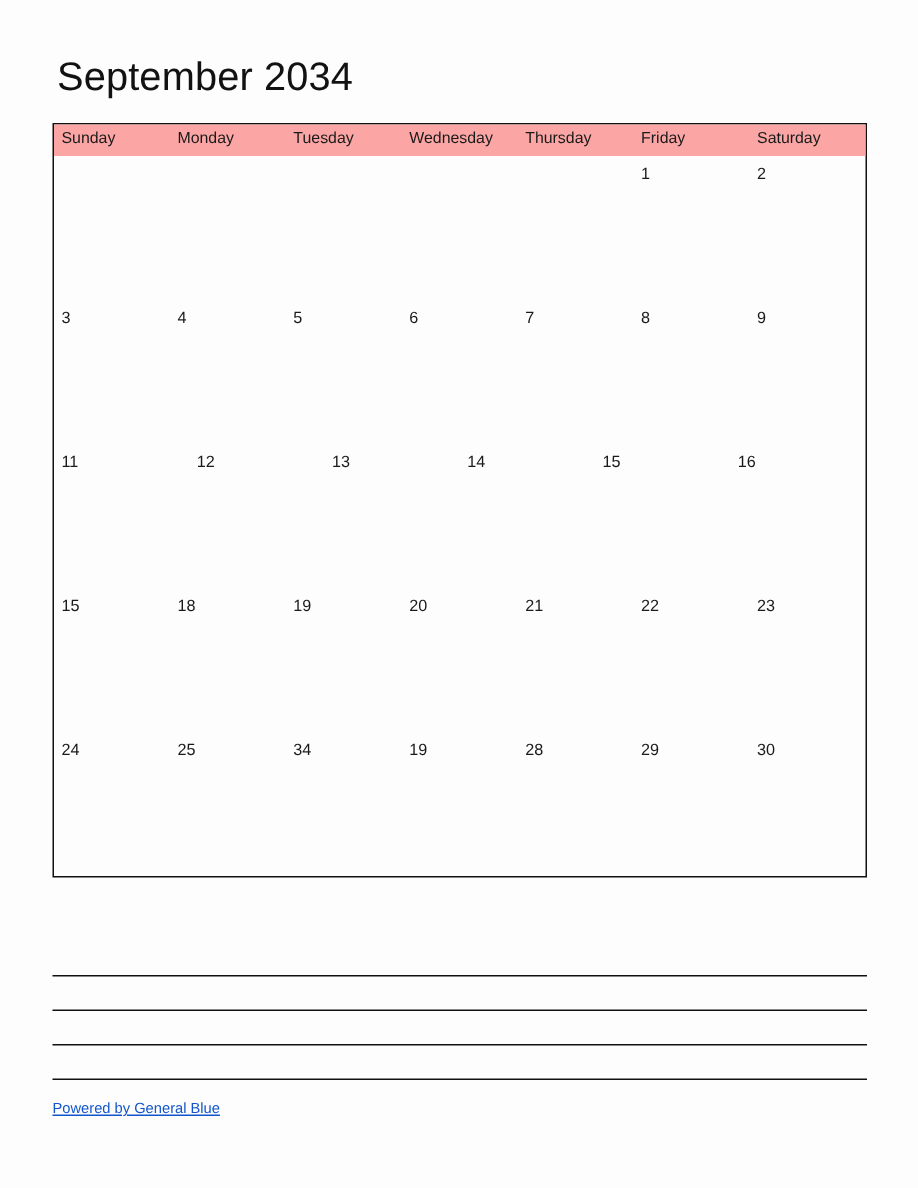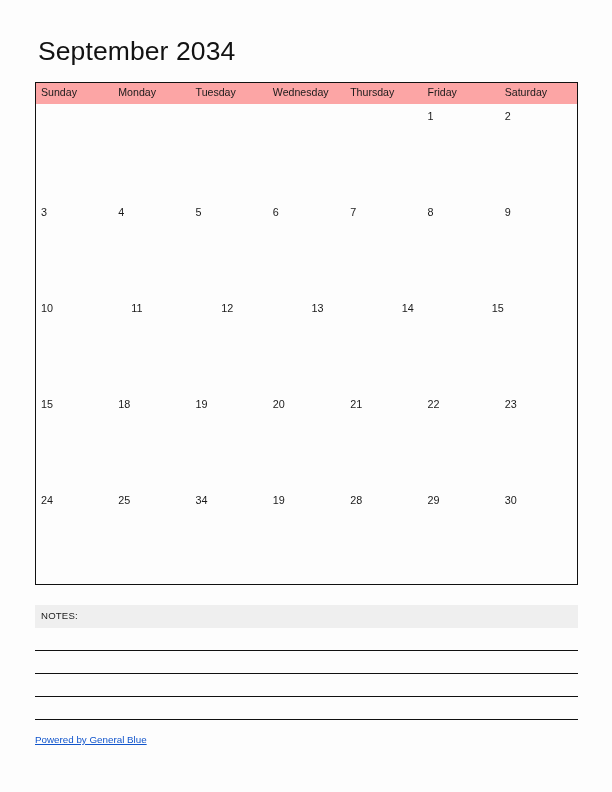--- a/index.html
+++ b/index.html
@@ -170,26 +170,26 @@
         <div class="day-cell">3</div>
         <div class="day-cell">4</div>
         <div class="day-cell">5</div>
         <div class="day-cell">6</div>
         <div class="day-cell">7</div>
         <div class="day-cell">8</div>
         <div class="day-cell">9</div>
       </div>
 
       <div class="cal-week">
-        <div class="day-cell">10</div>
         <div class="day-cell">11</div>
         <div class="day-cell">12</div>
         <div class="day-cell">13</div>
         <div class="day-cell">14</div>
         <div class="day-cell">15</div>
+        <div class="day-cell">16</div>
       </div>
 
       <div class="cal-week">
         <div class="day-cell">15</div>
         <div class="day-cell">18</div>
         <div class="day-cell">19</div>
         <div class="day-cell">20</div>
         <div class="day-cell">21</div>
         <div class="day-cell">22</div>
         <div class="day-cell">23</div>
@@ -201,23 +201,20 @@
         <div class="day-cell">34</div>
         <div class="day-cell">19</div>
         <div class="day-cell">28</div>
         <div class="day-cell">29</div>
         <div class="day-cell">30</div>
       </div>
 
     </div>
   </div>
 
-  <div class="notes-banner">
-    <div class="notes-label">NOTES:</div>
-  </div>
 
   <div class="notes-lines">
     <div class="notes-line"></div>
     <div class="notes-line"></div>
     <div class="notes-line"></div>
     <div class="notes-line"></div>
   </div>
 
   <div class="footer">
     <span class="footer-link">Powered by General Blue</span>

